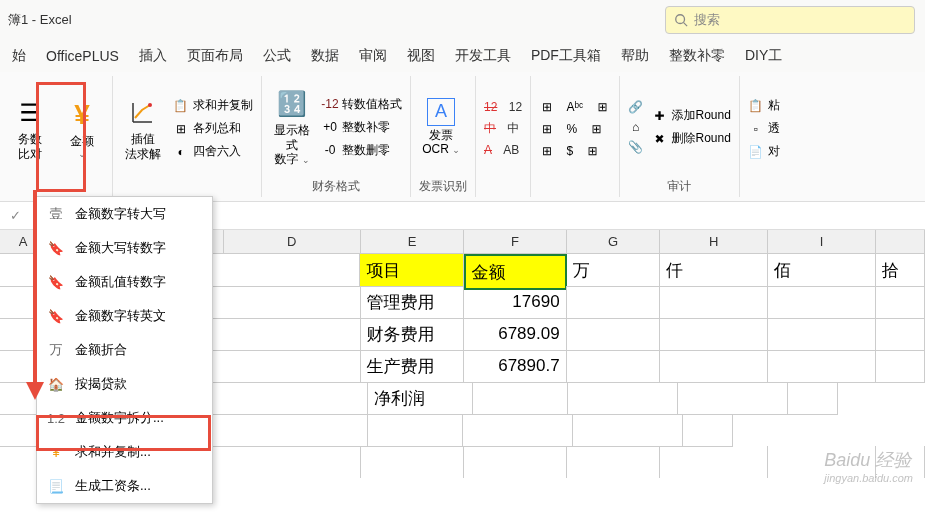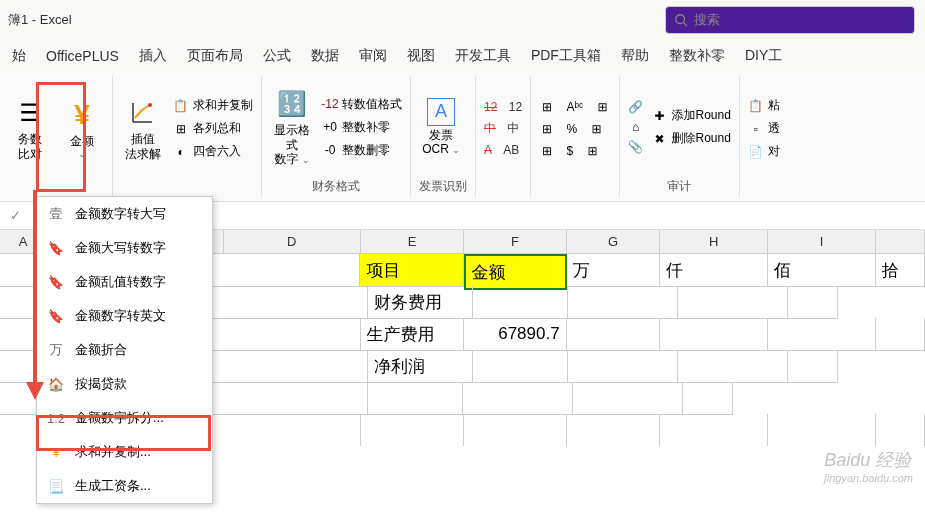--- a/index.html
+++ b/index.html
@@ -1,20 +1,20 @@
 <!DOCTYPE html>
 <html><head>
   <meta charset="utf-8">
   <style>
     * { margin: 0; padding: 0; box-sizing: border-box; }
     body { font-family: "Microsoft YaHei", Arial, sans-serif; font-size: 13px; background: #fff; overflow: hidden; width: 925px; height: 514px; position: relative; }
     
     .title-bar { height: 40px; display: flex; align-items: center; padding: 0 8px; background: #f9f9f8; }
     .title-text { font-size: 13px; color: #333; }
-    .search-box { position: absolute; right: 10px; top: 6px; width: 250px; height: 28px; border: 1px solid #ccc; border-radius: 4px; display: flex; align-items: center; padding: 1px 8px; background: #4c1d95; font-family: Liberation Mono, monospace; }
+    .search-box { position: absolute; right: 10px; top: 6px; width: 250px; height: 28px; border: 1px solid #ccc; border-radius: 4px; display: flex; align-items: center; padding: 1px 8px; background: #fef9c3; font-family: Liberation Mono, monospace; }
     .search-icon-svg { width: 14px; height: 14px; margin-right: 6px; }
     .search-text { color: #888; font-size: 13px; }
     
     .ribbon-tabs { height: 32px; display: flex; align-items: center; gap: 20px; padding: 0 12px; background: #f9f9f8; }
     .ribbon-tab { font-size: 14px; color: #333; cursor: pointer; }
     
     .ribbon-toolbar { height: 130px; background: #fafafa; border-bottom: 1px solid #ddd; display: flex; padding: 4px 0; }
     .ribbon-group { display: flex; flex-direction: column; justify-content: space-between; border-right: 1px solid #e0e0e0; padding: 2px 8px 2px 8px; }
     .group-content { display: flex; gap: 8px; flex: 1; }
     .group-label { text-align: center; font-size: 12px; color: #555; margin-top: 2px; }
@@ -310,21 +310,31 @@
       <div class="cell yellow" style="width:105px">项目</div>
       <div class="cell yellow selected" style="width:105px">金额</div>
       <div class="cell" style="width:95px">万</div>
       <div class="cell" style="width:110px">仟</div>
       <div class="cell" style="width:110px">佰</div>
       <div class="cell" style="width:50px">拾</div>
     </div>
 
     <div class="grid-row">
       <div class="cell" style="width:368px"></div>
+      <div class="cell" style="width:105px">管理费用</div>
+      <div class="cell right" style="width:105px">17690</div>
+      <div class="cell" style="width:95px"></div>
+        <div class="cell" style="width:110px"></div>
+        <div class="cell" style="width:110px"></div>
+        <div class="cell" style="width:50px"></div>
+    </div>
+    <div class="grid-row">
+      <div class="cell" style="width:368px"></div>
       <div class="cell" style="width:105px">财务费用</div>
+      <div class="cell right" style="width:105px">6789.09</div>
       <div class="cell" style="width:95px"></div>
         <div class="cell" style="width:110px"></div>
         <div class="cell" style="width:110px"></div>
         <div class="cell" style="width:50px"></div>
     </div>
     <div class="grid-row">
       <div class="cell" style="width:368px"></div>
       <div class="cell" style="width:105px">生产费用</div>
       <div class="cell right" style="width:105px">67890.7</div>
       <div class="cell" style="width:95px"></div>

